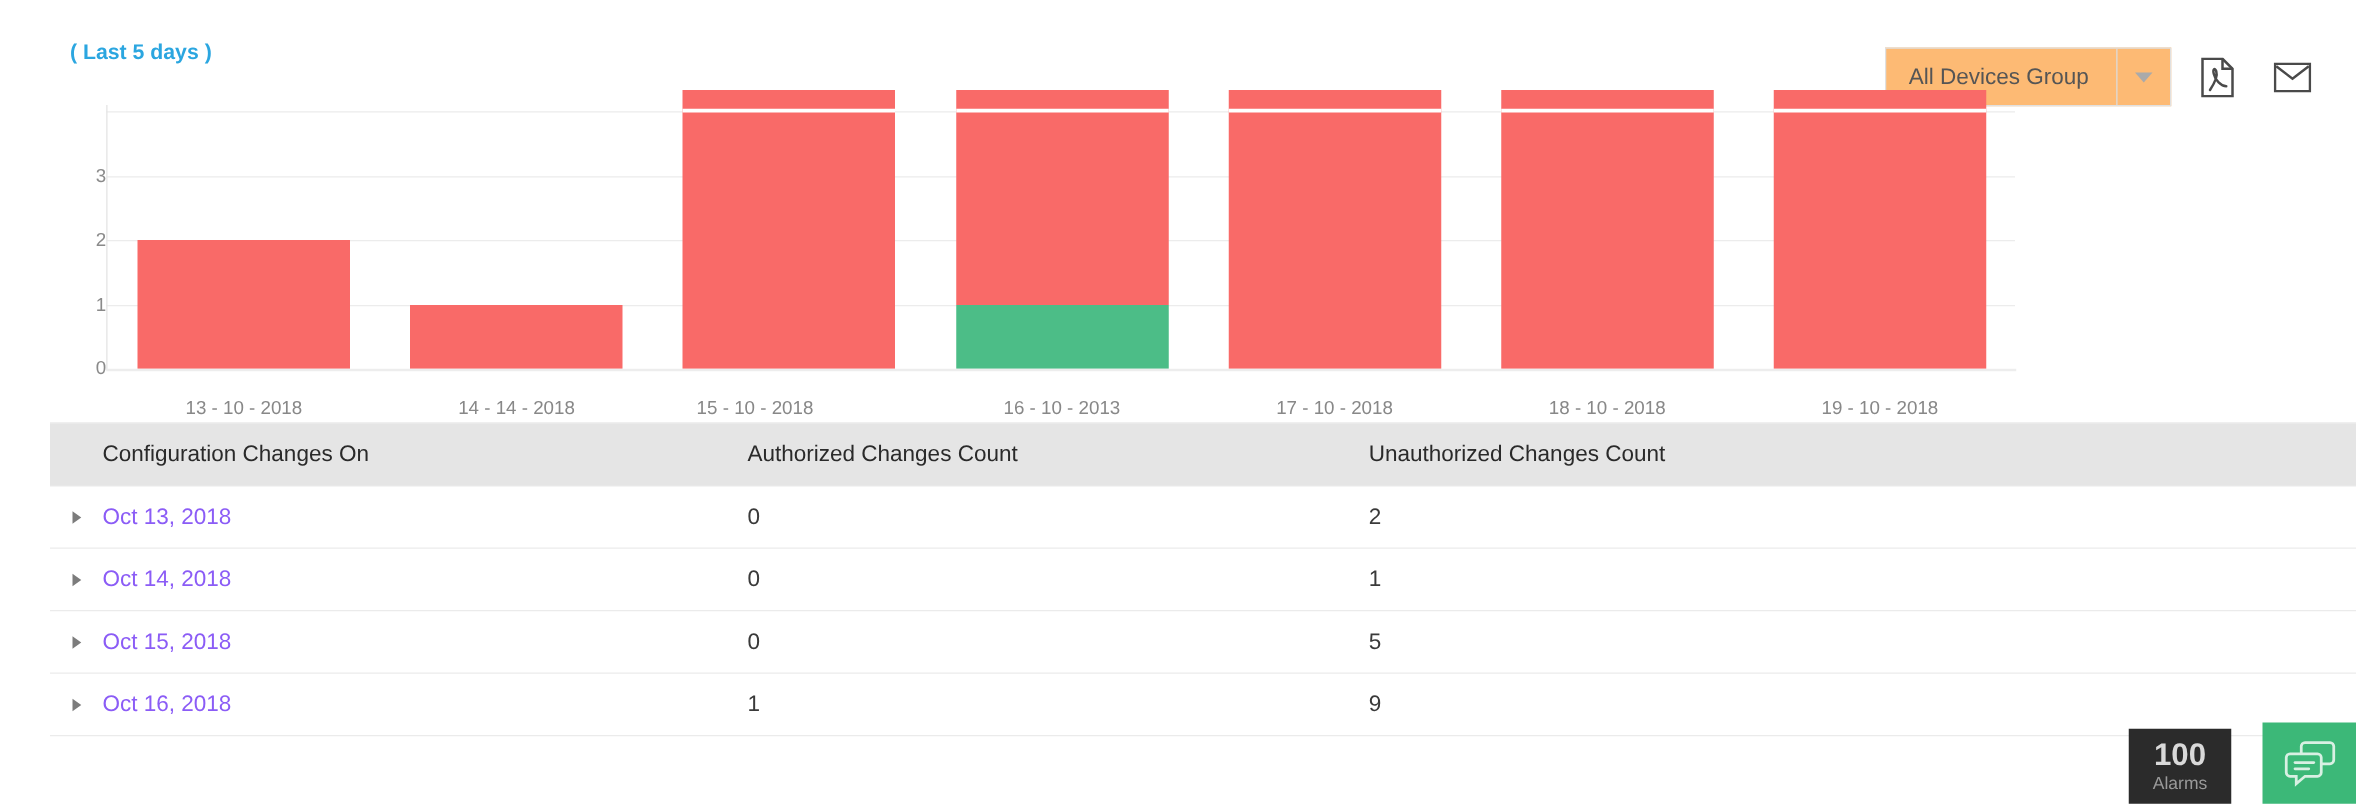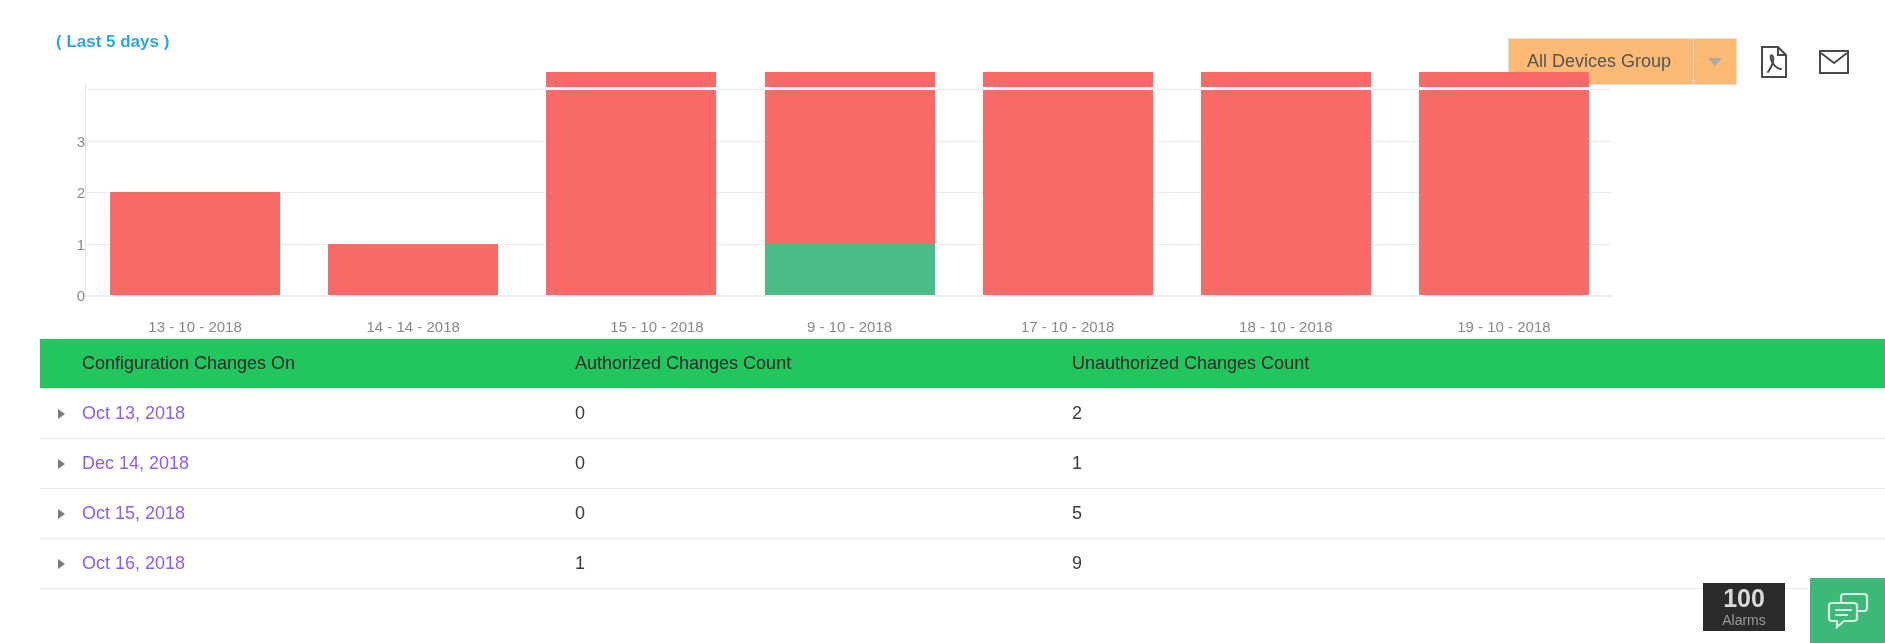--- a/index.html
+++ b/index.html
@@ -170,52 +170,52 @@
     width: 1845px;
   }
   .trow {
     display: flex;
     align-items: center;
     height: 50px;
     border-bottom: 1px solid #ebebeb;
     box-sizing: border-box;
   }
   .thead {
-    background: #22c55e;
+    background: #e5e5e5;
     border-top: 1px solid #ebebeb;
     border-bottom: 1px solid #e8e8e8;
     height: 51px;
   }
   .cell-expander {
     width: 42px;
     display: flex;
     align-items: center;
     justify-content: center;
     flex: 0 0 42px;
   }
   .tri {
     width: 0; height: 0;
     border-top: 5px solid transparent;
     border-bottom: 5px solid transparent;
     border-left: 7px solid #7c7c7c;
   }
   .c1 { flex: 0 0 493px; font-size: 18px; color: #8b5cf6; }
-  .c2 { flex: 0 0 497px; font-size: 18px; color: #3a3a3a; }
+  .c2 { flex: 0 0 497px; font-size: 18px; color: #3a3a3a; margin-left: 23px; }
   .c3 { flex: 1 1 auto;  font-size: 18px; color: #3a3a3a; }
   .thead .c1, .thead .c2, .thead .c3 {
     font-size: 18px; color: #2a2a2a;
   }
 
   
   .alarms-badge {
     position: absolute;
     left: 1703px;
     top: 583px;
     width: 82px;
-    height: 48px;
+    height: 60px;
     background: #2b2b2b;
     display: flex;
     flex-direction: column;
     align-items: center;
     justify-content: center;
     box-sizing: border-box;
     padding-top: 2px;
     text-align: center;
   }
   .alarms-count {
@@ -316,22 +316,22 @@
         <div class="bar" style="left: 1418.93px; width: 170px; bottom: 1px; height: 360.5px;">
           <div class="bar-seg seg-unauth" style="bottom: 0px; height: 360.5px;"></div>
           <div class="bar-notch" style="bottom: 205px;"></div>
         </div>
       </div>
   </div>
   <div class="baseline"></div>
   <div id="x-labels">
       <div class="x-label" style="left: 195.071px;">13 - 10 - 2018</div>
       <div class="x-label" style="left: 413.214px;">14 - 14 - 2018</div>
-      <div class="x-label" style="left: 657px;">15 - 10 - 2018</div>
-      <div class="x-label" style="left: 849.5px;">9 - 10 - 2018</div>
+      <div class="x-label" style="left: 604px;">15 - 10 - 2018</div>
+      <div class="x-label" style="left: 849.5px;">16 - 10 - 2013</div>
       <div class="x-label" style="left: 1067.64px;">17 - 10 - 2018</div>
       <div class="x-label" style="left: 1285.79px;">18 - 10 - 2018</div>
       <div class="x-label" style="left: 1503.93px;">19 - 10 - 2018</div>
     </div>
 </div>
 
 <div class="table-wrap">
   <div class="trow thead">
     <div class="cell-expander"></div>
     <div class="c1">Configuration Changes On</div>
@@ -344,21 +344,21 @@
           <span class="tri"></span>
         </div>
         <div class="c1">Oct 13, 2018</div>
         <div class="c2">0</div>
         <div class="c3">2</div>
       </div>
       <div class="trow">
         <div class="cell-expander">
           <span class="tri"></span>
         </div>
-        <div class="c1">Dec 14, 2018</div>
+        <div class="c1">Oct 14, 2018</div>
         <div class="c2">0</div>
         <div class="c3">1</div>
       </div>
       <div class="trow">
         <div class="cell-expander">
           <span class="tri"></span>
         </div>
         <div class="c1">Oct 15, 2018</div>
         <div class="c2">0</div>
         <div class="c3">5</div>

